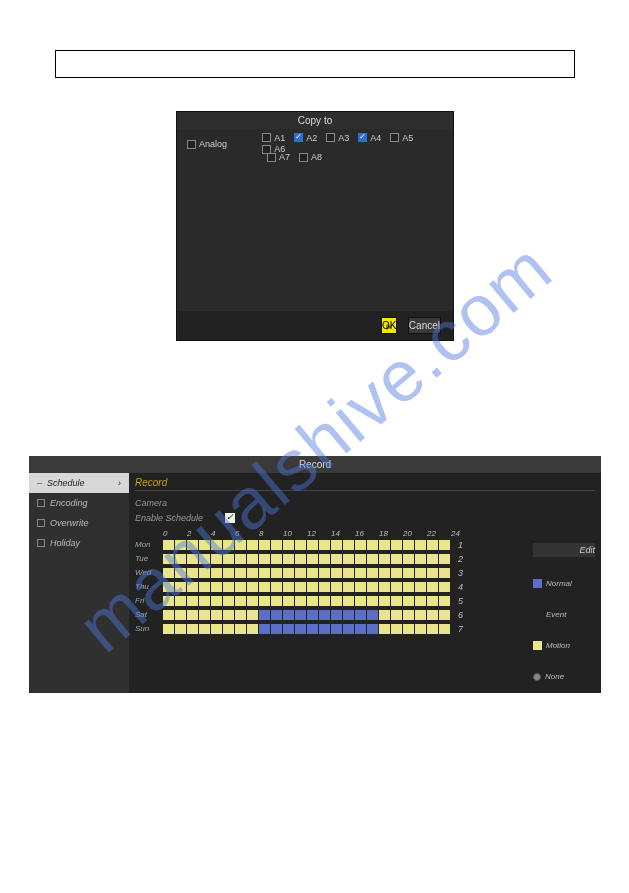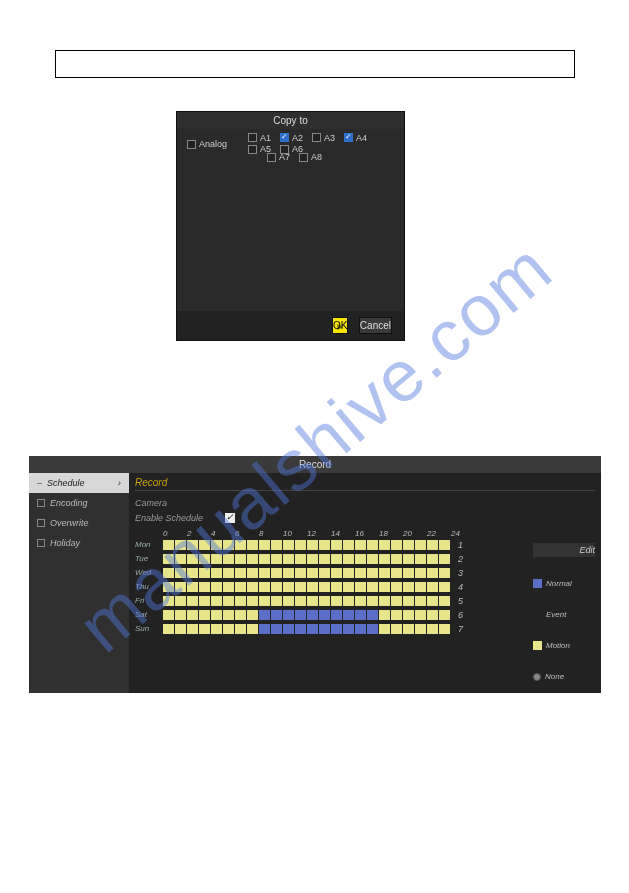--- a/index.html
+++ b/index.html
@@ -18,21 +18,21 @@
     top: 50px;
     width: 520px;
     height: 28px;
     border: 1px solid #000;
   }
   
   .dlg {
     position: absolute;
     left: 176px;
     top: 111px;
-    width: 229px;
+    width: 278px;
     background: #2a2a2a;
     border: 1px solid #111;
   }
   .dlg-title {
     text-align: center;
     padding: 3px 0;
     background: #2e2e2e;
     color: #ddd;
     font-size: 10px;
   }

